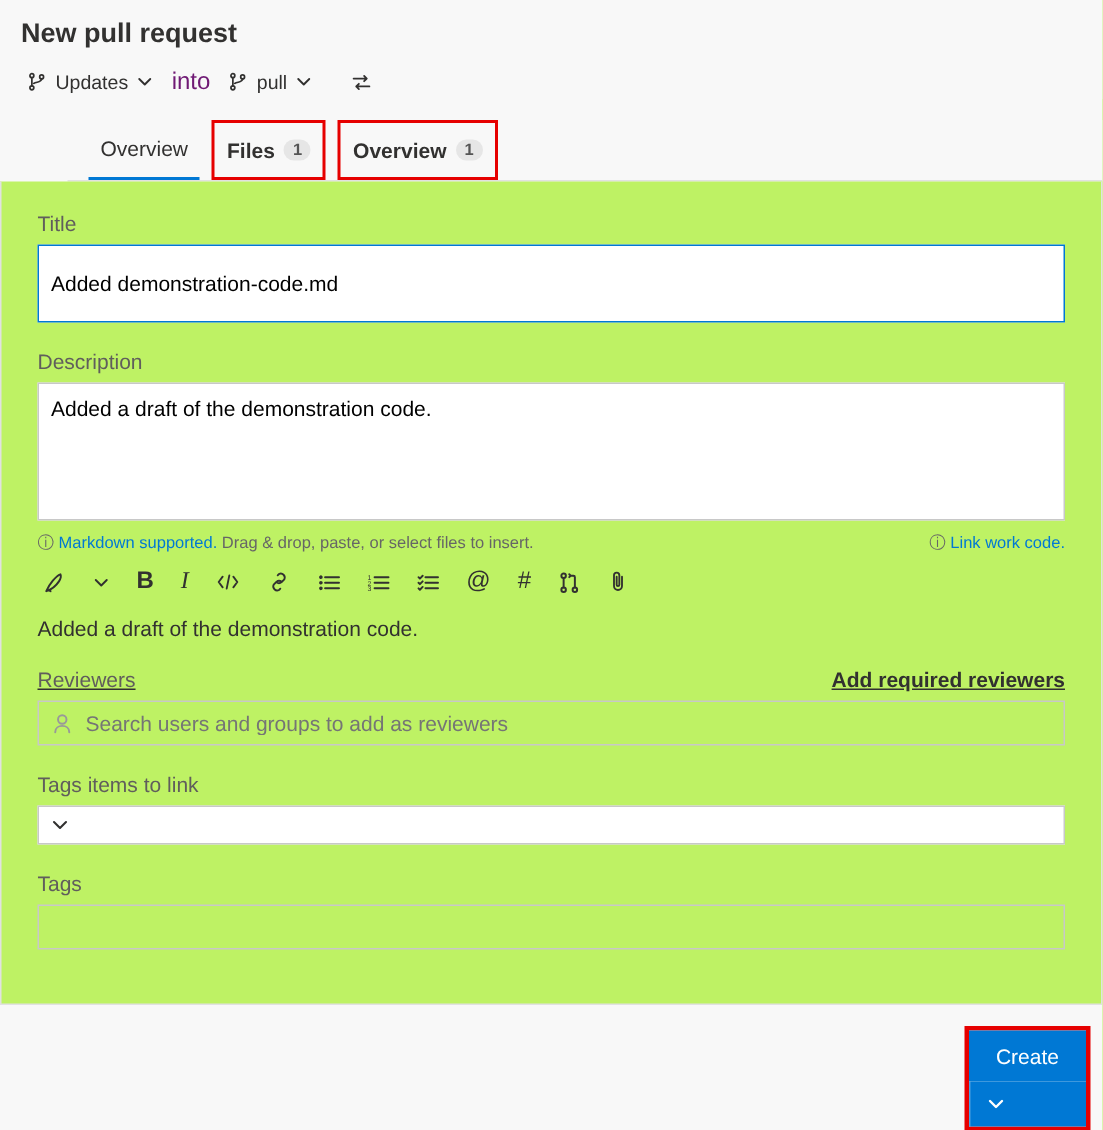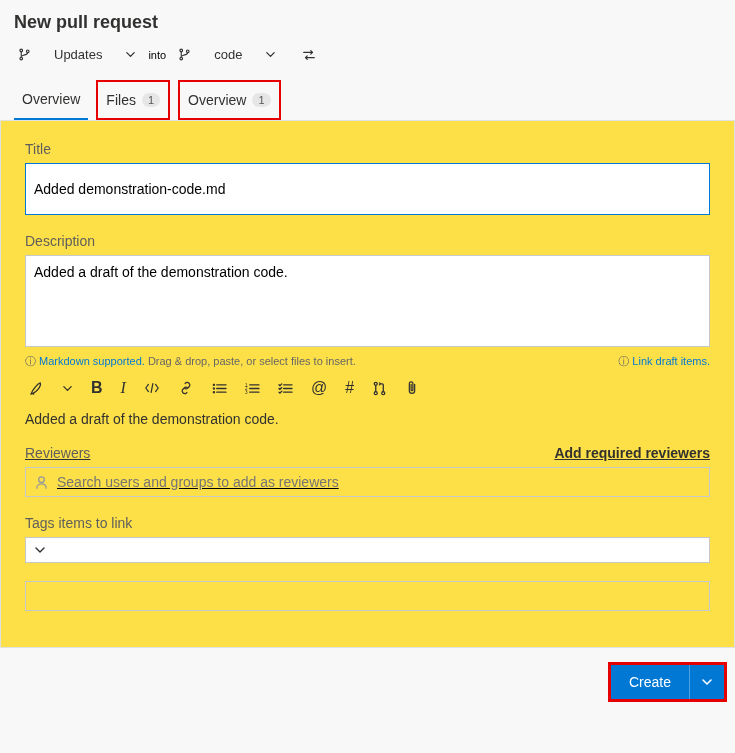--- a/index.html
+++ b/index.html
@@ -23,71 +23,73 @@
   display: flex;
   align-items: center;
   gap: 8px;
   font-size: 13px;
   color: #323130;
   margin-bottom: 14px;
 }
 .branch-btn {
   display: inline-flex;
   align-items: center;
-  gap: 23px;
+  gap: 6px;
   background: transparent;
   border: none;
   padding: 4px 4px;
   cursor: pointer;
   font-size: 13px;
   color: #323130;
 }
-.into-label { font-size: 11px; color: #000000; }
+.into-label { font-size: 16px; color: #701a75; }
 .swap-btn {
   background: transparent;
   border: none;
   cursor: pointer;
   padding: 4px;
   color: #323130;
   margin-left: 10px;
 }
 .tabs {
   display: flex;
   gap: 4px;
   padding: 0 14px;
   border-bottom: 1px solid #e1e1e1;
   background: #f8f8f8;
+  margin-left: 45px;
 }
 .tab {
   padding: 10px 8px 10px 8px;
   cursor: pointer;
   font-size: 14px;
   color: #323130;
   border-bottom: 2px solid transparent;
   display: inline-flex;
   align-items: center;
   gap: 6px;
+  font-weight: bold;
 }
 .tab.active {
   border-bottom: 2px solid #0078d4;
   font-weight: 400;
 }
 .badge {
   background: #e6e6e6;
   color: #555;
   font-size: 11px;
   padding: 1px 6px;
   border-radius: 8px;
 }
 .highlight-red {
   border: 2px solid #e60000;
   margin-left: 4px;
 }
 .form {
-  background: #fde047;
+  background: #bef264;
   border: 1px solid #e1e1e1;
   border-top: none;
   padding: 20px 24px 18px 24px;
 }
 .field-label {
   font-size: 14px;
   color: #605e5c;
   margin-bottom: 6px;
   display: block;
 }
@@ -157,21 +159,20 @@
   align-items: center;
   gap: 8px;
 }
 .search-box input {
   border: none;
   outline: none;
   flex: 1;
   font-size: 14px;
   font-family: inherit;
   background: transparent;
-  text-decoration: underline;
 }
 .select-box {
   width: 100%;
   border: 1px solid #c8c8c8;
   padding: 6px 8px;
   display: flex;
   align-items: center;
   justify-content: space-between;
   cursor: pointer;
   background: #fff;
@@ -183,20 +184,21 @@
   height: 30px;
 }
 .footer {
   display: flex;
   justify-content: flex-end;
   padding: 14px 8px 8px 8px;
 }
 .create-wrap {
   border: 3px solid #e60000;
   display: inline-flex;
+  flex-direction: column;
 }
 .create-btn {
   background: #0078d4;
   color: #fff;
   border: none;
   padding: 9px 18px;
   font-size: 14px;
   cursor: pointer;
   font-family: inherit;
 }
@@ -240,21 +242,21 @@
       <span>
         <svg width="13" height="13" viewBox="0 0 16 16">
             <g class="icon-stroke">
               <circle cx="4" cy="3" r="1.6"></circle>
               <circle cx="4" cy="13" r="1.6"></circle>
               <circle cx="12" cy="4" r="1.6"></circle>
               <path d="M4 4.6v6.8M12 5.6c0 3-4 2.4-6.5 3.8"></path>
             </g>
           </svg>
       </span>
-      <span>code</span>
+      <span>pull</span>
       <span>
         <svg width="11" height="11" viewBox="0 0 12 12">
             <path class="icon-stroke" d="M2 4l4 4 4-4"></path>
           </svg>
       </span>
     </button>
     <button class="swap-btn">
       <span>
         <svg width="14" height="14" viewBox="0 0 16 16">
             <g class="icon-stroke">
@@ -290,21 +292,21 @@
   <div class="section">
     <label class="field-label">Description</label>
     <textarea class="textarea" style="">Added a draft of the demonstration code.</textarea>
     <div class="hint-row">
       <span>
         <span>ⓘ</span>
         <a class="hint-link" href="#">Markdown supported.</a><span> Drag &amp; drop, paste, or select files to insert.</span>
       </span>
       <span>
         <span>ⓘ</span>
-        <a class="hint-link" href="#">Link draft items.</a>
+        <a class="hint-link" href="#">Link work code.</a>
       </span>
     </div>
 
     <div class="toolbar">
       <button class="tool-btn"><span><svg width="15" height="15" viewBox="0 0 16 16">
               <path class="icon-stroke" d="M2 14c2-5 7-11 10-12 0 0 1 2-1 5-2 3-6 6-9 7zM3 13l2 1"></path>
             </svg></span></button>
       <button class="tool-btn"><span><svg width="11" height="11" viewBox="0 0 12 12">
               <path class="icon-stroke" d="M2 4l4 4 4-4"></path>
             </svg></span></button>
@@ -382,20 +384,21 @@
     <div class="select-box">
       <span>
         <svg width="12" height="12" viewBox="0 0 12 12">
             <path class="icon-stroke" d="M2 4l4 4 4-4"></path>
           </svg>
       </span>
     </div>
   </div>
 
   <div class="section">
+    <label class="field-label">Tags</label>
     <div class="tags-box"></div>
   </div>
 
 </div>
 
 <div class="footer">
   <div class="create-wrap">
     <button class="create-btn">Create</button>
     <button class="create-chevron">
       <span>

